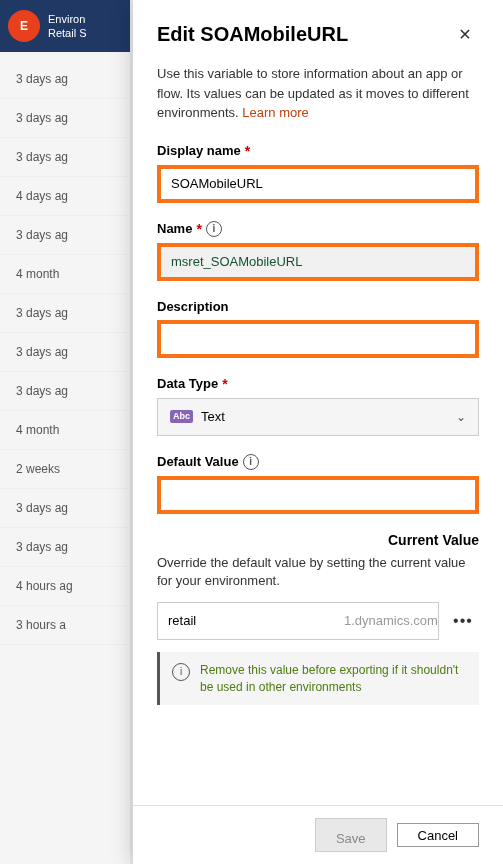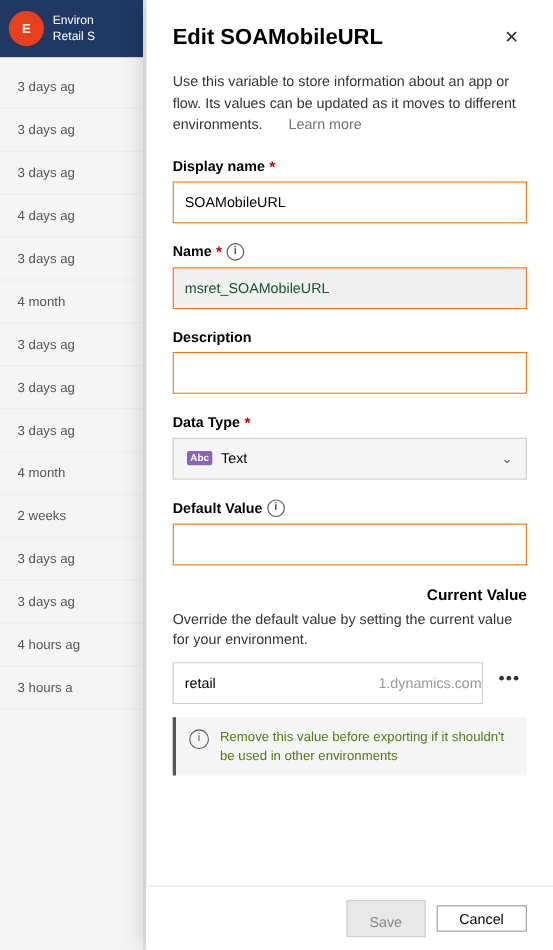--- a/index.html
+++ b/index.html
@@ -111,23 +111,22 @@
     }
 
     .description-text {
       font-size: 13px;
       color: #333;
       line-height: 1.5;
       margin-bottom: 20px;
     }
 
     .learn-more {
-      color: #737373;
+      color: #c2410c;
       text-decoration: none;
-      margin-left: 20px;
     }
 
     .field-group {
       margin-bottom: 18px;
     }
 
     .field-label {
       font-size: 13px;
       font-weight: 600;
       color: #000;
@@ -152,21 +151,21 @@
       border-radius: 50%;
       font-size: 10px;
       color: #555;
       cursor: pointer;
       font-style: normal;
     }
 
     .text-input {
       width: 100%;
       height: 38px;
-      border: 1px solid #f97316;
+      border: 4px solid #f97316;
       padding: 0 10px;
       font-size: 13px;
       color: #000;
       background: white;
       outline: none;
     }
 
     .text-input.readonly {
       background: #f0f0f0;
       color: #14532d;
@@ -222,21 +221,21 @@
 
     .current-value-desc {
       font-size: 13px;
       color: #333;
       margin-bottom: 12px;
       line-height: 1.4;
     }
 
     .current-value-row {
       display: flex;
-      align-items: flex-start;
+      align-items: center;
       gap: 8px;
       margin-bottom: 12px;
     }
 
     .current-value-input-wrap {
       flex: 1;
       height: 38px;
       border: 1px solid #ccc;
       padding: 0 10px;
       display: flex;

